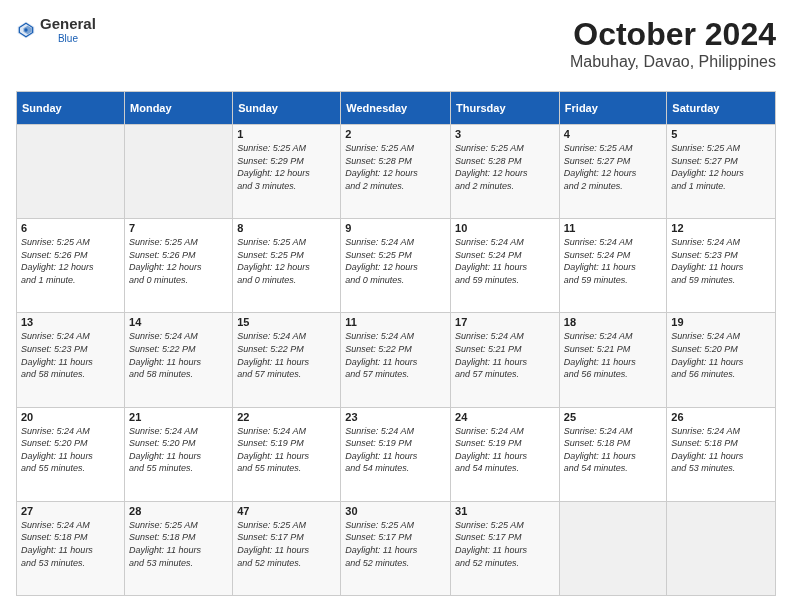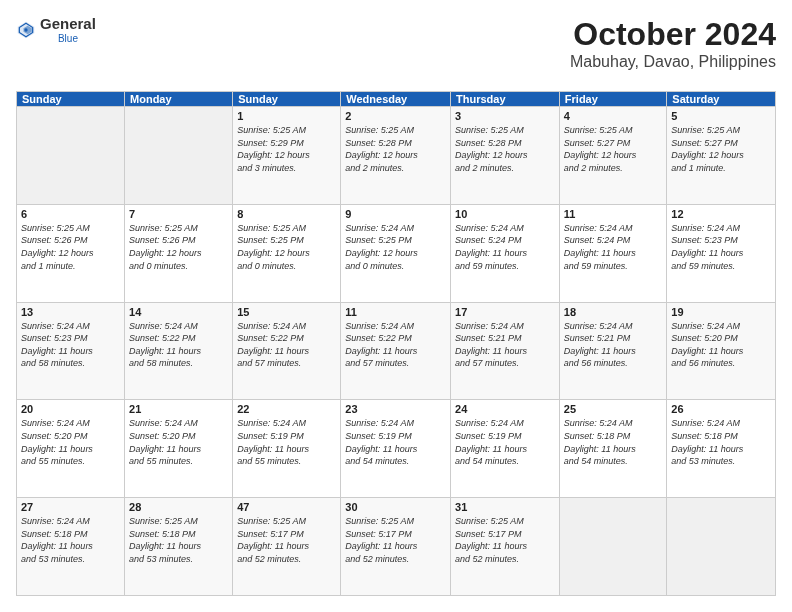--- a/index.html
+++ b/index.html
@@ -63,21 +63,21 @@
     .calendar {
       flex: 1;
       border-collapse: collapse;
       width: 100%;
       font-size: 9.5px;
     }
     .calendar thead tr th {
       background: #1a5fb4;
       color: #fff;
       text-align: left;
-      padding: 1px 5px;
+      padding: 10px 5px;
       font-size: 11px;
       font-weight: bold;
       border: 1px solid #ccc;
     }
     .calendar tbody tr td {
       vertical-align: top;
       border: 1px solid #ccc;
       padding: 3px 4px;
       width: 113px;
       min-height: 70px;

